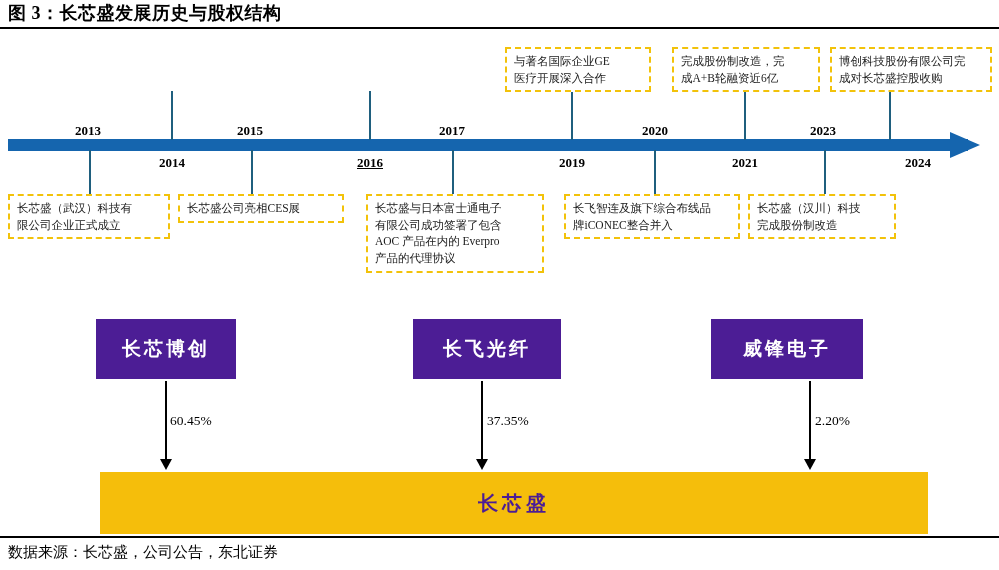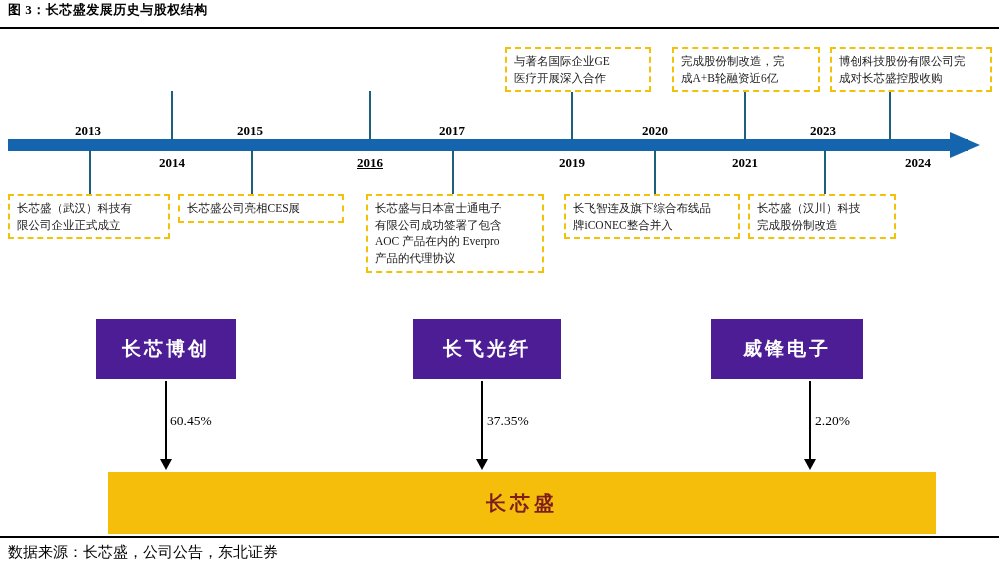--- a/index.html
+++ b/index.html
@@ -12,21 +12,21 @@
     position: relative;
     font-family: "Liberation Serif", "DejaVu Serif", serif;
     color: #000;
     overflow: hidden;
   }
 
   
   #fig-title {
     position: absolute;
     left: 8px; top: 1px;
-    font-size: 13px;
+    font-size: 18px;
     font-weight: bold;
     letter-spacing: 0.5px;
     white-space: nowrap;
   }
   #title-rule {
     position: absolute;
     left: 0; top: 27px;
     width: 999px; height: 2px;
     background: #000;
   }
@@ -119,22 +119,21 @@
     position: absolute;
     left: 100px; top: 189px;
     width: 828px; height: 62px;
     background: #F5BE0B;
     display: flex;
     align-items: center;
     justify-content: center;
     font-size: 20px;
     font-weight: bold;
     letter-spacing: 4px;
-    color: #7f1d1d;
-    margin-left: 8px;
+    color: #4c1d95;
   }
 
   
   #footer-rule {
     position: absolute;
     left: 0; top: 536px;
     width: 999px; height: 2px;
     background: #000;
   }
   #source-note {

